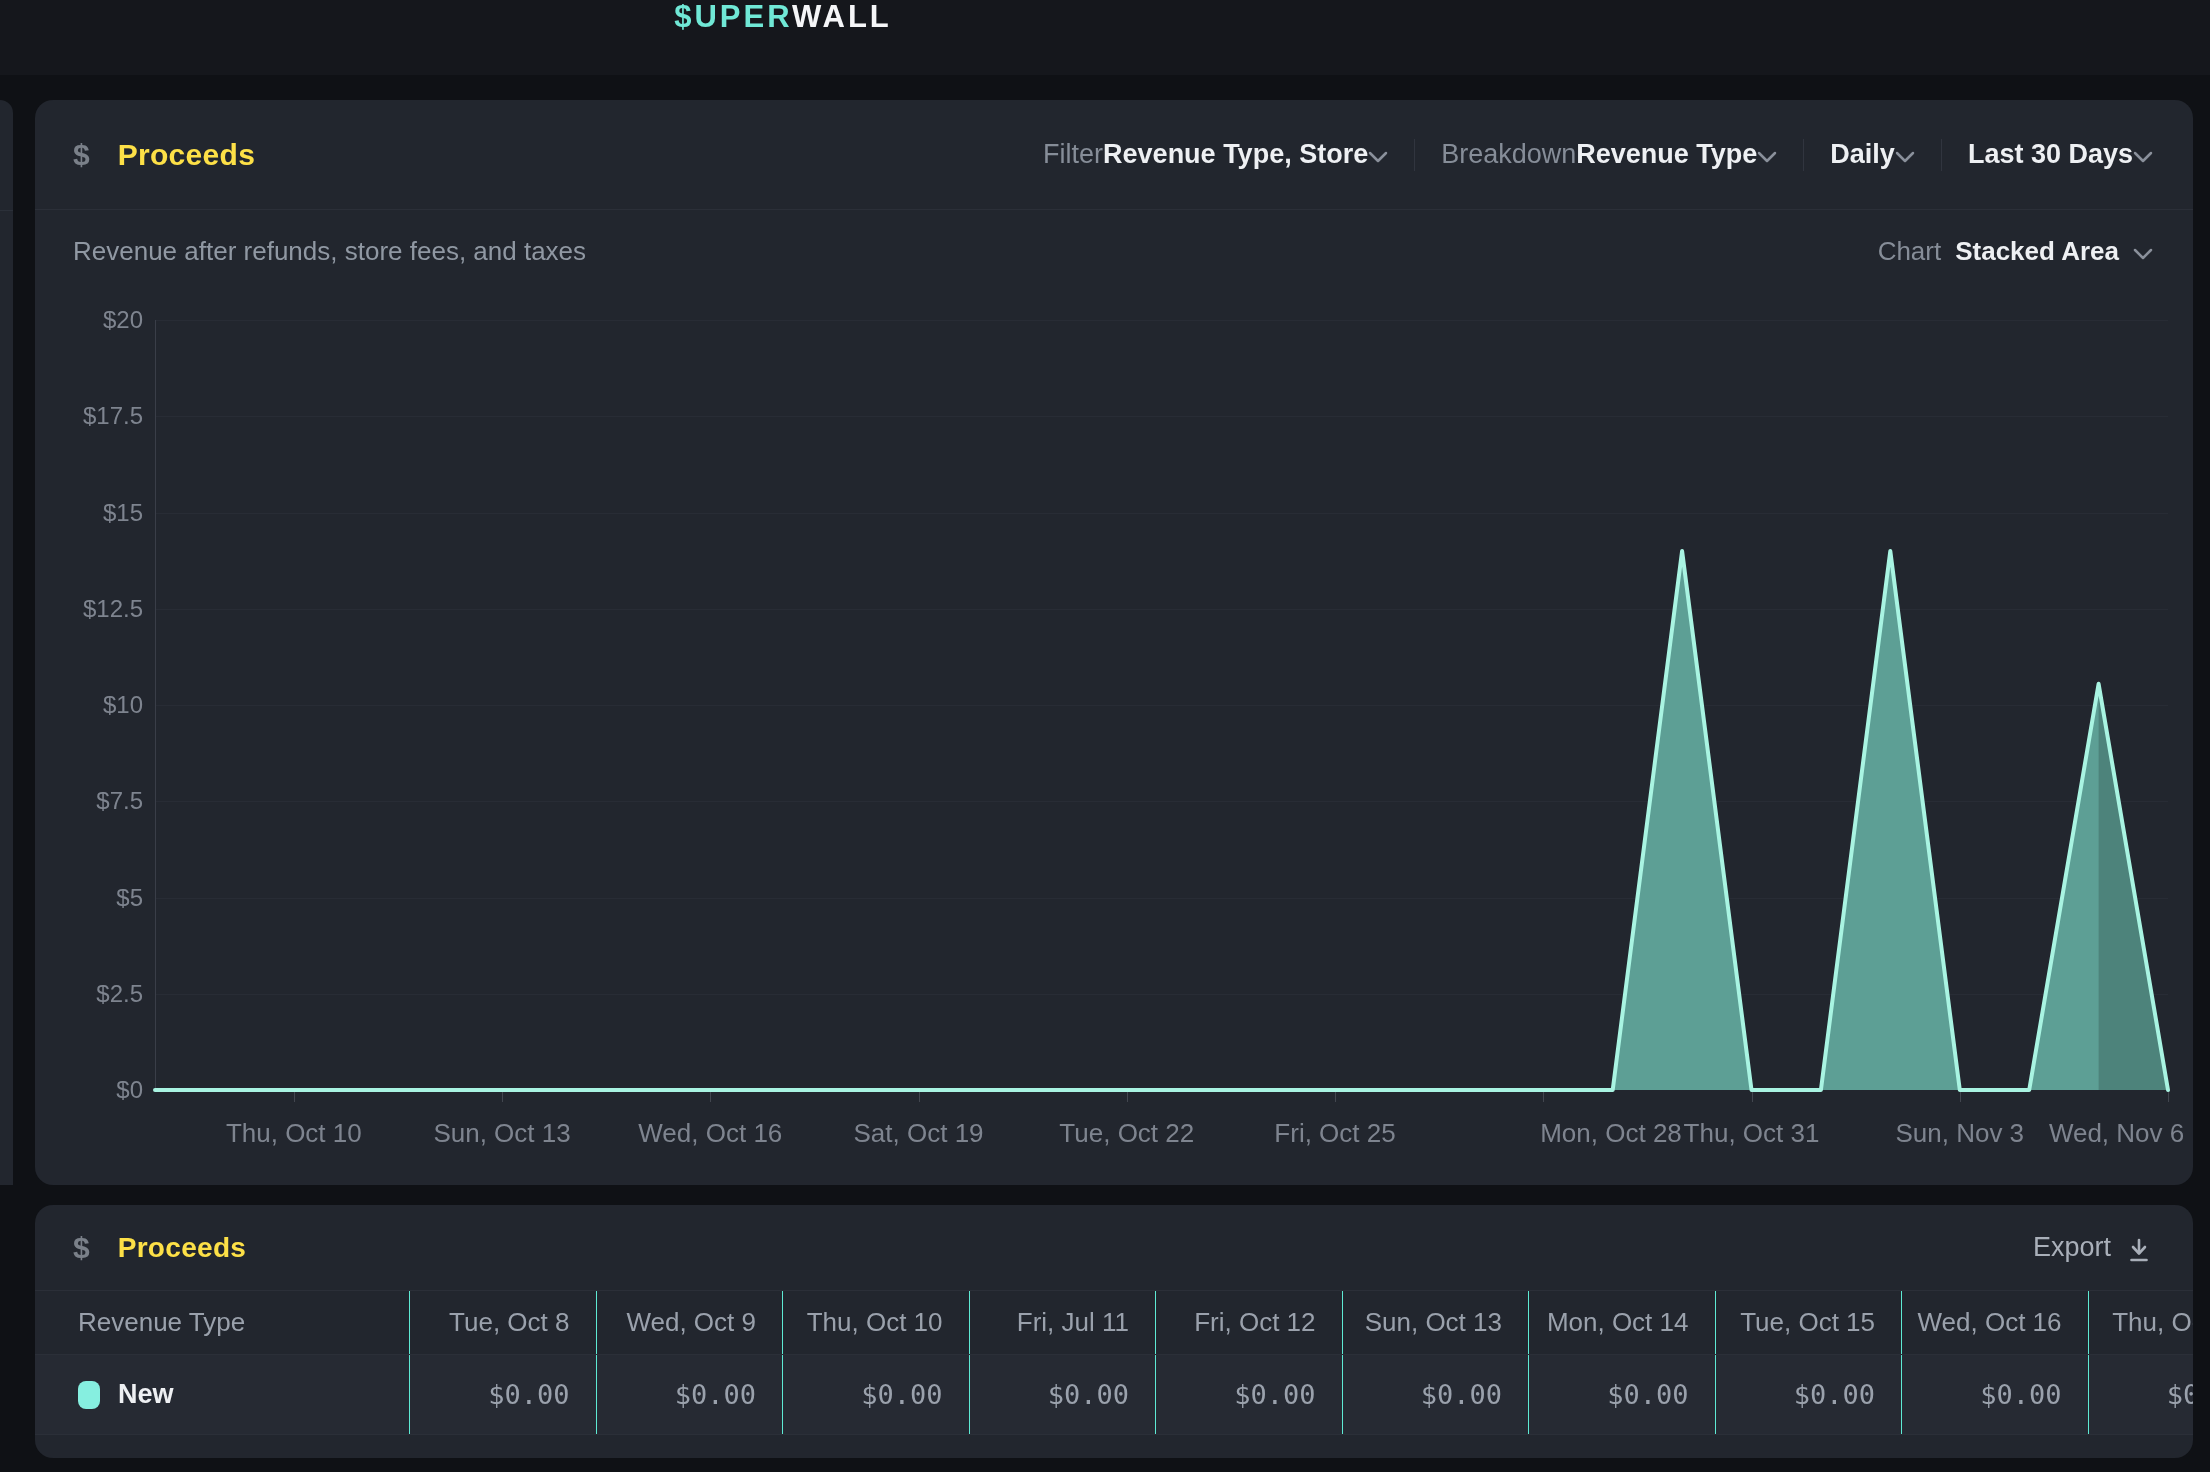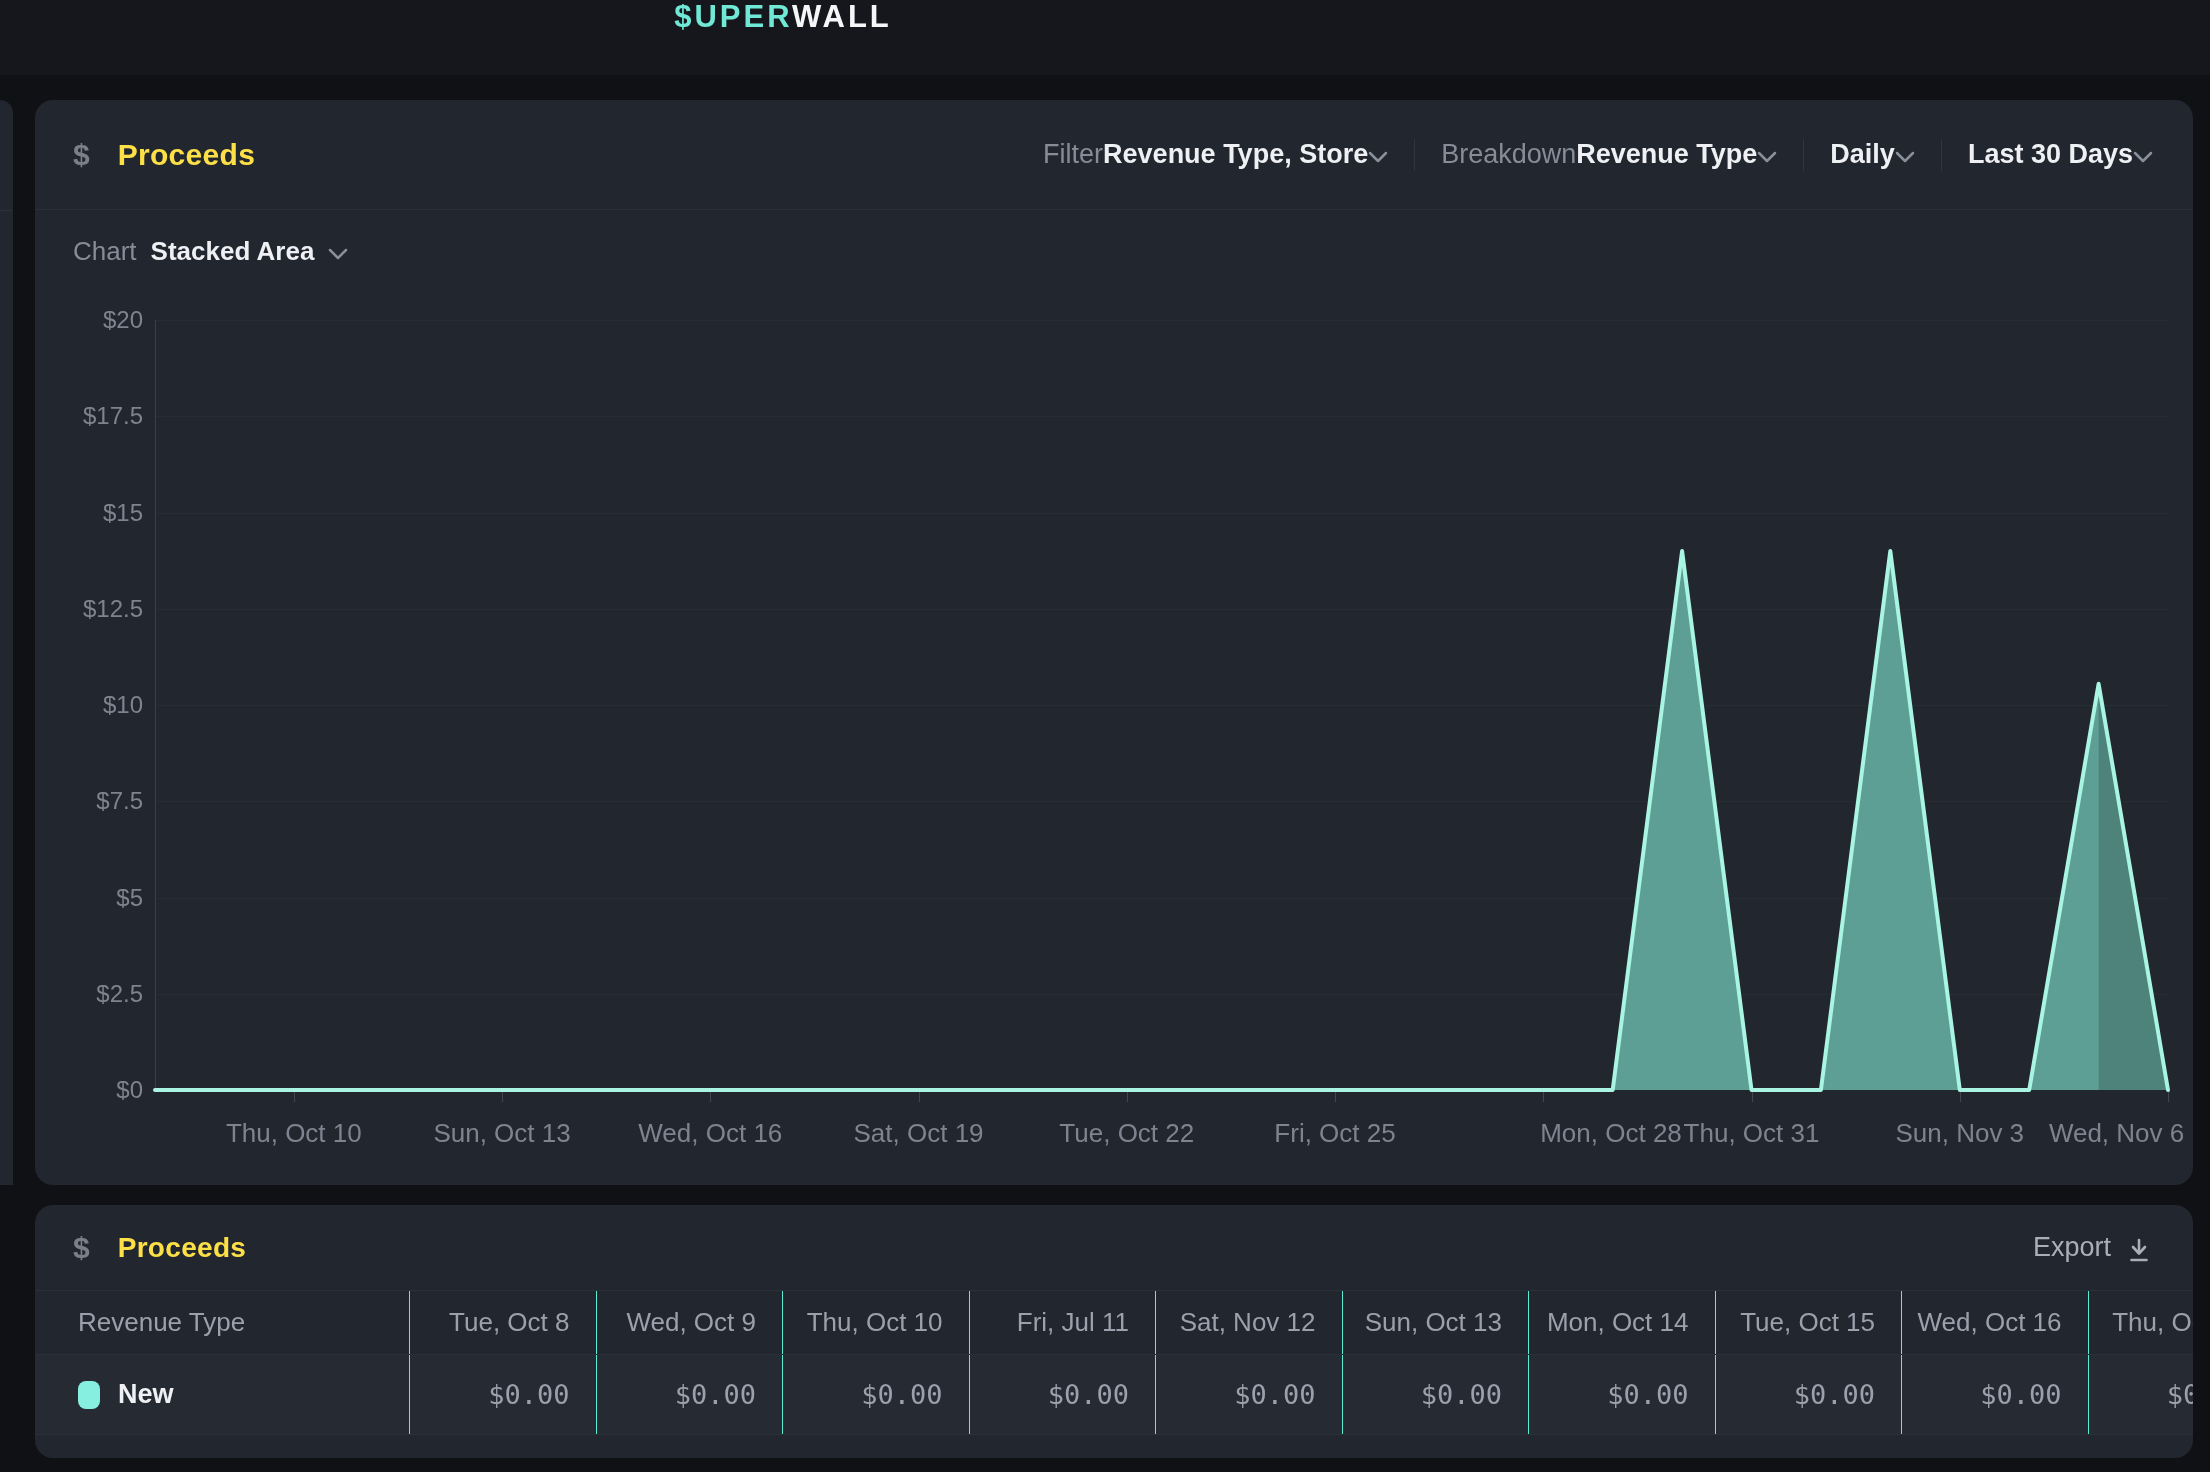--- a/index.html
+++ b/index.html
@@ -156,20 +156,21 @@
         <span class="chev">
             <svg width="20" height="12" viewBox="0 0 20 12">
               <path d="M2 2 L10 10 L18 2" fill="none" stroke="currentColor" stroke-width="2.5" stroke-linecap="round" stroke-linejoin="round"></path>
             </svg>
           </span>
       </div>
     </div>
   </div>
 
   <div class="subrow">
+    <span class="subtitle">Revenue after refunds, store fees, and taxes</span>
     <div class="charttype">
       <span class="ct-label">Chart</span>
       <span class="ct-value">Stacked Area</span>
       <span class="chev">
           <svg width="20" height="12" viewBox="0 0 20 12">
             <path d="M2 2 L10 10 L18 2" fill="none" stroke="currentColor" stroke-width="2.5" stroke-linecap="round" stroke-linejoin="round"></path>
           </svg>
         </span>
     </div>
   </div>
@@ -237,21 +238,21 @@
         </svg>
       </span>
     </div>
   </div>
   <div class="thead-row" id="thead-row">
     <div class="cell-first th-first">Revenue Type</div>
   <div class="cell-date">Tue, Oct 8</div>
       <div class="cell-date">Wed, Oct 9</div>
       <div class="cell-date">Thu, Oct 10</div>
       <div class="cell-date">Fri, Jul 11</div>
-      <div class="cell-date">Sat, Nov 12</div>
+      <div class="cell-date">Fri, Oct 12</div>
       <div class="cell-date">Sun, Oct 13</div>
       <div class="cell-date">Mon, Oct 14</div>
       <div class="cell-date">Tue, Oct 15</div>
       <div class="cell-date">Wed, Oct 16</div>
       <div class="cell-date">Thu, Oct 17</div>
     </div>
   <div class="tbody-row" id="tbody-row">
     <div class="cell-first">
       <span class="swatch" style="background: rgb(134, 239, 224);"></span>
       <span class="row-label">New</span>

